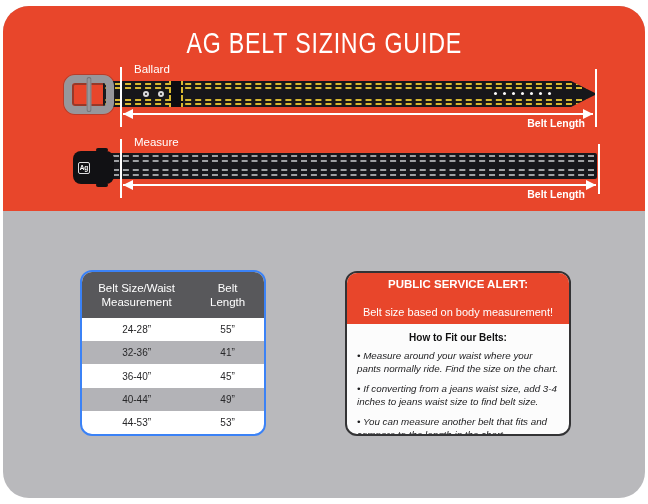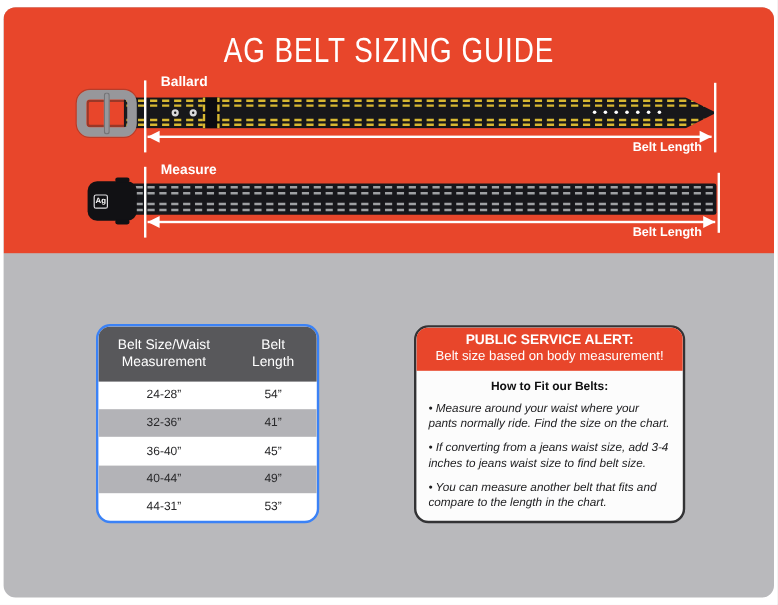--- a/index.html
+++ b/index.html
@@ -1,27 +1,27 @@
 <!DOCTYPE html>
 <html><head>
 <meta charset="utf-8">
 <style>
   * { box-sizing: border-box; margin: 0; padding: 0; }
   html,body { width:648px; height:504px; background:#ffffff; overflow:hidden;
     font-family:"Liberation Sans", sans-serif; }
   .card { position:absolute; left:3px; top:6px; width:642px; height:492px;
-    border-radius:10px; overflow:hidden; background:#b9b9bc; }
+    border-radius:26px; overflow:hidden; background:#b9b9bc; }
 
   
   .hero { position:absolute; left:0; top:0; width:100%; height:205px; background:#e8462b; }
   .title { position:absolute; top:21px; left:0; width:100%; text-align:center;
     color:#fff; font-size:29px; font-weight:normal; letter-spacing:1px; white-space:nowrap; }
   .title span { display:inline-block; transform:scaleX(.8); transform-origin:center; }
 
-  .belt-label { position:absolute; color:#fff; font-weight:bold; font-size:11.5px; }
+  .belt-label { position:absolute; color:#fff; font-weight:normal; font-size:11.5px; }
   .vline { position:absolute; width:2px; background:#fff; }
   .arrow { position:absolute; height:0; border-top:2px solid #fff; }
   .arrow::before { content:""; position:absolute; left:0; top:-6px; width:0; height:0;
     border:5px solid transparent; border-right:10px solid #fff; border-left:0; }
   .arrow::after { content:""; position:absolute; right:0; top:-6px; width:0; height:0;
     border:5px solid transparent; border-left:10px solid #fff; border-right:0; }
   .len-label { position:absolute; color:#fff; font-weight:bold; font-size:10.5px; }
 
   
   .strap-ballard { position:absolute; left:100px; top:75px; width:494px; height:26px;
@@ -67,21 +67,21 @@
   .th2 { width:40%; padding:0 15px; }
   .tbody { flex:1; display:flex; flex-direction:column; }
   .row { flex:1; display:flex; align-items:center; font-size:10px; color:#28282a; }
   .row:nth-child(even) { background:#b3b3b7; }
   .c1 { width:60%; text-align:center; } .c2 { width:40%; text-align:center; }
 
   .alert { position:absolute; left:342px; top:265px; width:226px; height:165px;
     border:2px solid #333335; border-radius:12px; overflow:hidden; background:#fcfcfc; }
   .alert-head { background:#e8462b; color:#fff; text-align:center; padding:5px 4px 6px; }
   .alert-title { font-weight:bold; font-size:11.5px; }
-  .alert-sub { font-size:11px; margin-top:1px; }
+  .alert-sub { font-size:11px; margin-top:16px; }
   .alert-body { padding:5px 10px 0; }
   .howto { text-align:center; font-weight:bold; font-size:10px; color:#0f0f10;
     margin:3px 0 7px; }
   .tips { list-style:none;font-style:italic; }
   .tips li { font-size:9.8px; color:#1c1c1e; line-height:1.32; margin-bottom:7px; }
   .tips li::before { content:"• "; }
 </style>
 </head>
 <body>
 
@@ -134,36 +134,36 @@
   </div>
 
   <div class="chart-table">
     <div class="thead">
       <div class="th th1">Belt Size/Waist Measurement</div>
       <div class="th th2">Belt Length</div>
     </div>
     <div class="tbody">
       <div class="row">
         <div class="c1">24-28”</div>
-        <div class="c2">54”</div>
+        <div class="c2">55”</div>
       </div>
       <div class="row">
         <div class="c1">32-36”</div>
         <div class="c2">41”</div>
       </div>
       <div class="row">
         <div class="c1">36-40”</div>
         <div class="c2">45”</div>
       </div>
       <div class="row">
         <div class="c1">40-44”</div>
         <div class="c2">49”</div>
       </div>
       <div class="row">
-        <div class="c1">44-31”</div>
+        <div class="c1">44-53”</div>
         <div class="c2">53”</div>
       </div>
     </div>
   </div>
 
   <div class="alert">
     <div class="alert-head">
       <div class="alert-title">PUBLIC SERVICE ALERT:</div>
       <div class="alert-sub">Belt size based on body measurement!</div>
     </div>

